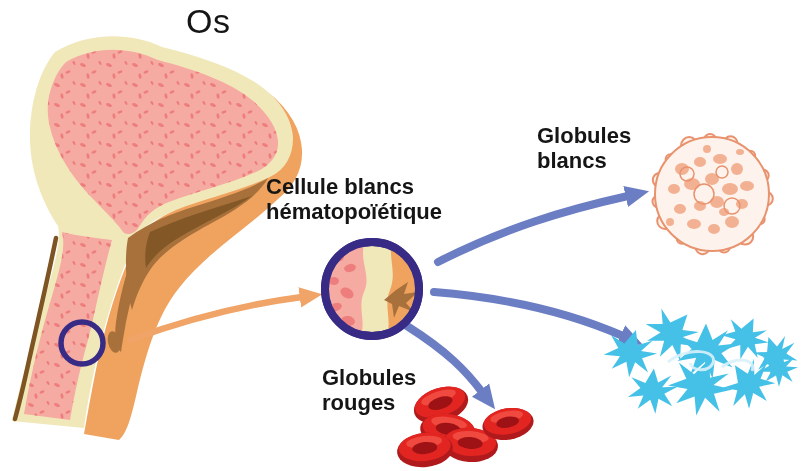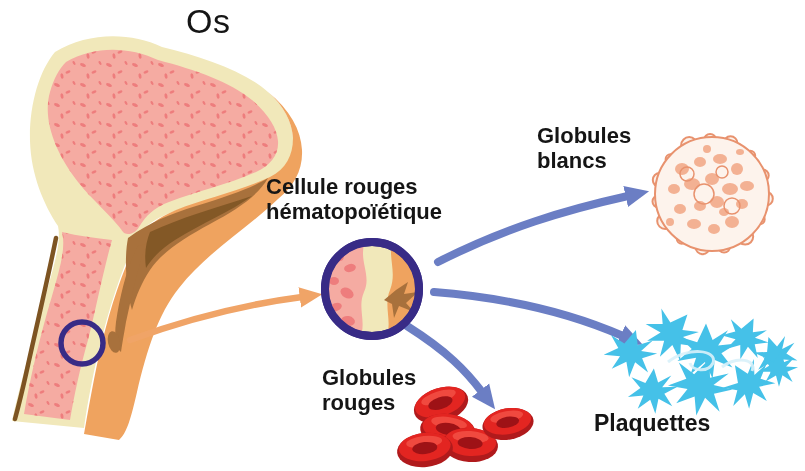--- a/index.html
+++ b/index.html
@@ -220,20 +220,19 @@
       <use href="#plt-star" class="plt" transform="translate(652,390) rotate(5) scale(0.9)"></use>
       <use href="#plt-star" class="plt" transform="translate(700,385) rotate(20) scale(1.15)"></use>
       <use href="#plt-star" class="plt" transform="translate(748,384) rotate(-35) scale(0.95)"></use>
       <use href="#plt-star" class="plt" transform="translate(778,368) rotate(10) scale(0.7)"></use>
       <path class="plt-squiggle" d="M668,362 C688,346 718,350 713,363 C708,373 692,371 690,363"></path>
       <path class="plt-squiggle" d="M722,367 C737,356 757,359 752,371"></path>
     </g>
   </svg>
 
   <div class="label label-os">Os</div>
-  <div class="label label-stem">Cellule rouges
+  <div class="label label-stem">Cellule blancs
 hématopoïétique</div>
   <div class="label label-wbc">Globules
 blancs</div>
   <div class="label label-rbc">Globules
 rouges</div>
-  <div class="label label-plt">Plaquettes</div>
 </div>
 
 </body></html>

